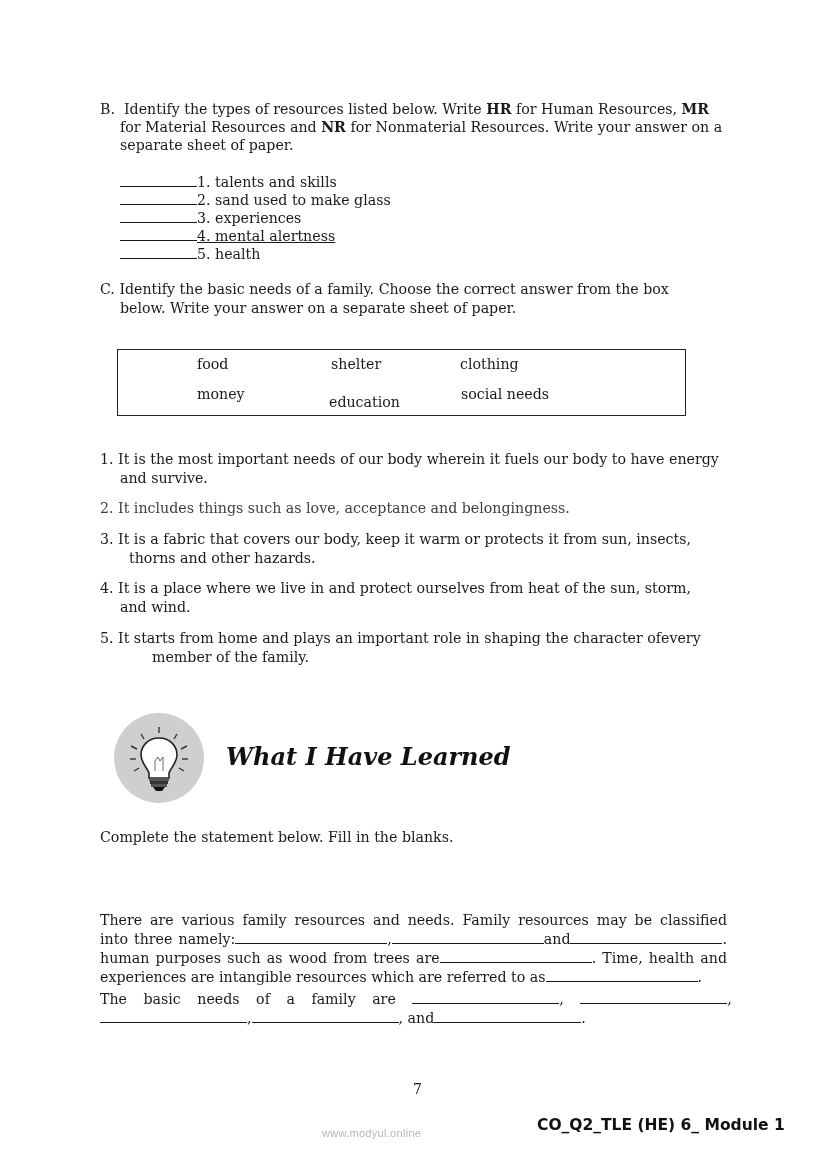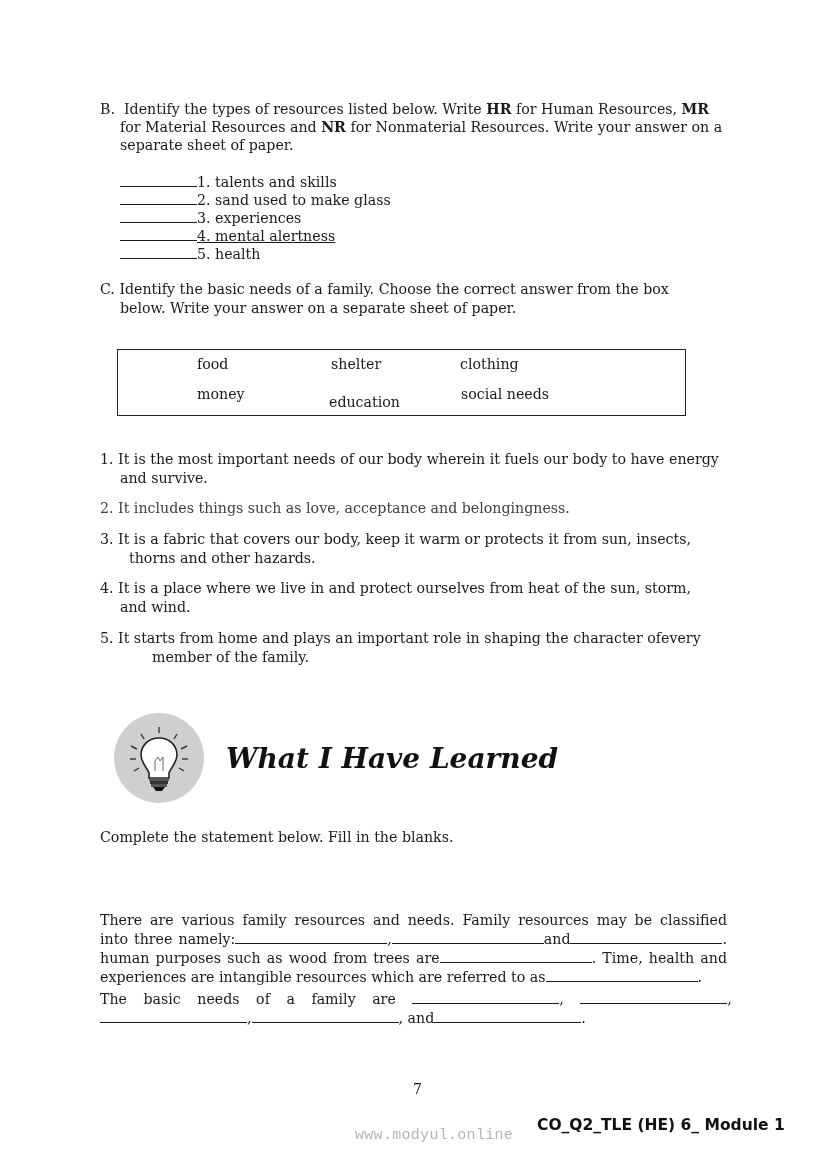--- a/index.html
+++ b/index.html
@@ -13,33 +13,33 @@
     b { font-weight: bold; }
     .blank { display: inline-block; border-bottom: 1px solid #1a1a1a; height: 14px; vertical-align: baseline; }
     .box {
       position: absolute; left: 117px; top: 349px; width: 567px; height: 65px;
       border: 1px solid #222;
     }
     .box span { position: absolute; white-space: nowrap; }
     .title {
       position: absolute; left: 226px; top: 742px;
       font-family: "DejaVu Serif", serif; font-weight: bold; font-style: italic;
-      font-size: 28px; color: #111;
+      font-size: 24px; color: #111;
     }
     .bulb {
       position: absolute; left: 114px; top: 713px; width: 90px; height: 90px;
       border-radius: 50%; background: #cfcfcf;
     }
     .footer-code {
       position: absolute; left: 537px; top: 1116px;
       font-family: "DejaVu Sans", sans-serif; font-weight: bold; font-size: 15.5px; color: #111;
     }
     .watermark {
-      position: absolute; left: 355px; top: 1127px;
-      font-family: Liberation Mono, monospace; font-size: 15px; color: #b5b5b5; letter-spacing: 0.3px;
+      position: absolute; left: 322px; top: 1127px;
+      font-family: Liberation Sans, sans-serif; font-size: 11px; color: #b5b5b5; letter-spacing: 0.3px;
     }
     .pagenum { position: absolute; left: 413px; top: 1081px; font-size: 14px; }
     .just { position: absolute; left: 100px; width: 627px; text-align: justify; line-height: 18px; }
     .just .row { display: block; text-align-last: justify; white-space: nowrap; }
     .just .row.last { text-align-last: left; }
   </style>
 </head>
 <body>
 
 <div class="line" style="left:100px; top:100px;">

